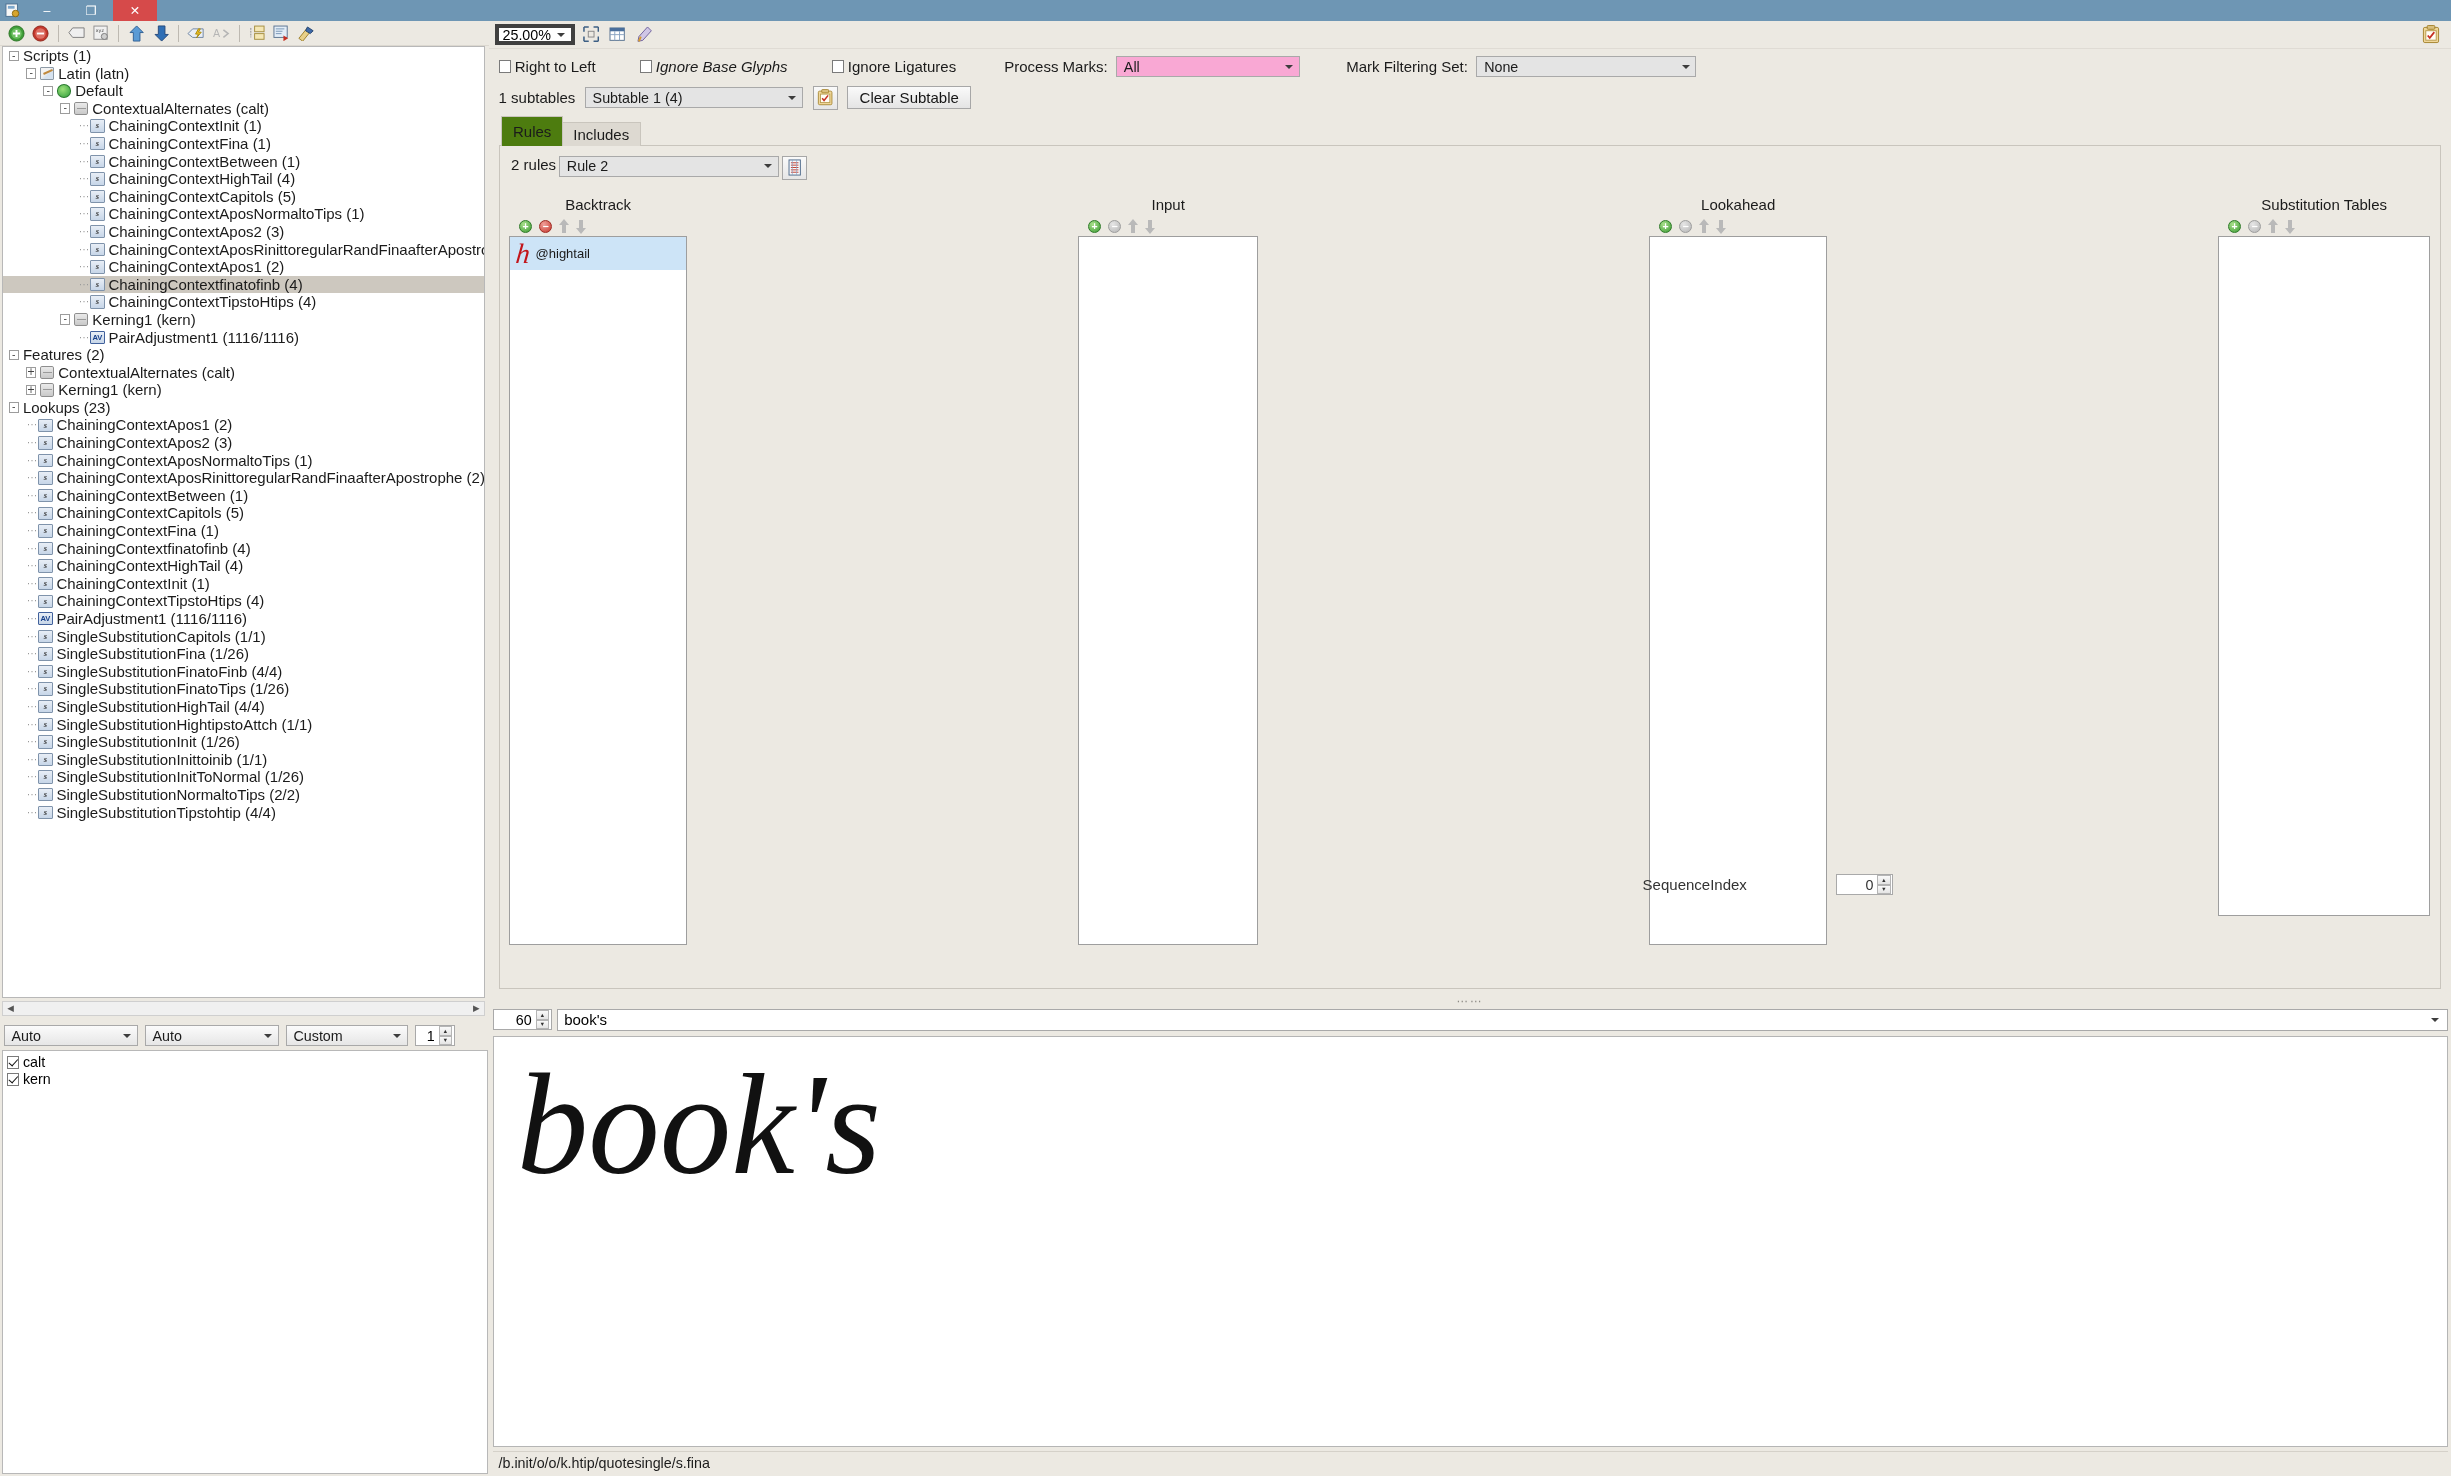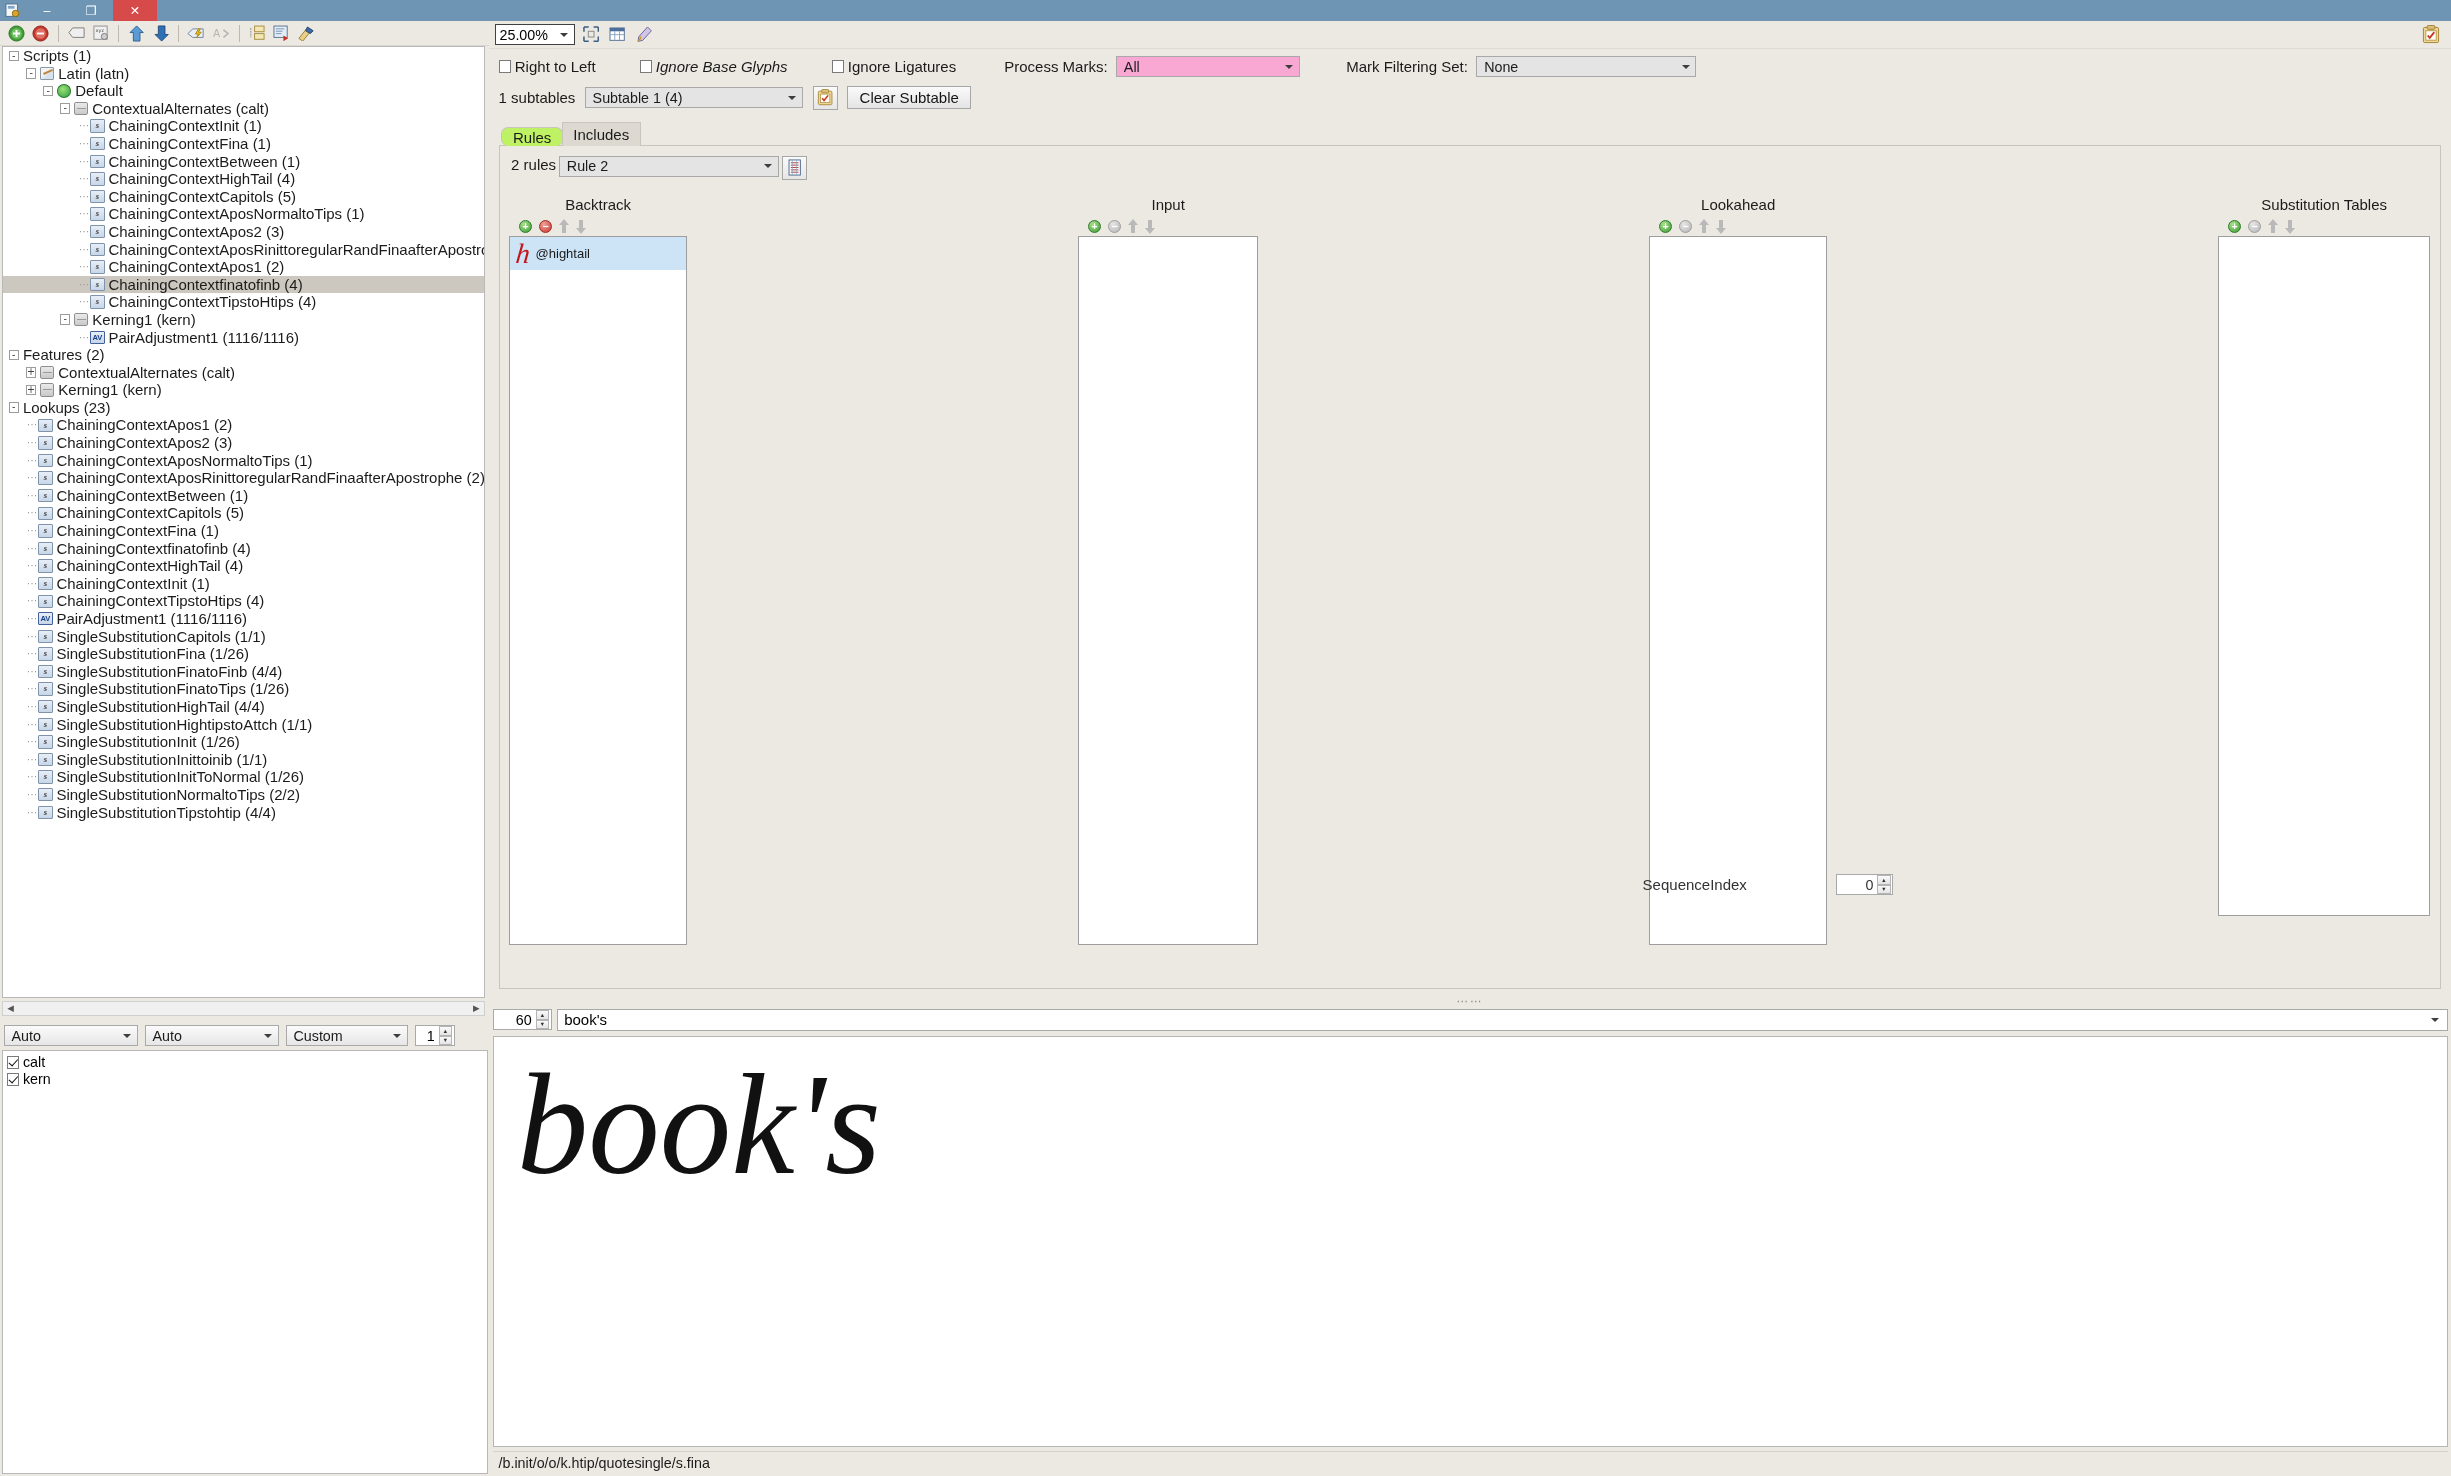--- a/index.html
+++ b/index.html
@@ -138,21 +138,21 @@
   .right-panel {
     position: absolute; left: 489px; top: 21px; width: 1962px; height: 1456px;
     background: #ece9e2;
   }
   .zoombar {
     position: absolute; top: 0; left: 0; width: 1962px; height: 28px;
     background: #ece9e2; display: flex; align-items: center; padding-left: 5.7px; gap: 5.7px;
     border-bottom: 1px solid #dfdbd4;
   }
   .zoom-combo {
-    width: 80px; height: 21px; background: #fff; border: 1px solid #404040;
+    width: 80px; height: 21px; background: #fff; border: 4px solid #404040;
     display: flex; align-items: center; padding-left: 3.8px; font-size: 14.3px; position: relative;
   }
   .zbtn { width: 21px; height: 21px; display: flex; align-items: center; justify-content: center; }
   .clip-right {
     position: absolute; right: 9.6px; top: 2.9px; width: 21px; height: 21px;
     display: flex; align-items: center; justify-content: center;
   }
 
   .opts-row {
     position: absolute; top: 31px; left: 0; width: 1962px; height: 29px;
@@ -180,21 +180,21 @@
     background: #ece9e2; border: 1px solid #c9c5bd;
   }
   .tabs {
     position: absolute; top: -25px; left: 1.9px; height: 25px; display: flex; align-items: flex-end;
   }
   .tab {
     height: 24px; padding: 0 10.5px; font-size: 15px; color: #1b1b1b;
     display: flex; align-items: center; border: 1px solid #c9c5bd; border-bottom: none;
     background: #ddd9d1; margin-right: -1px;
   }
-  .tab.active { background: #bef264; height: 19px; border-color: #c9c5bd; border-radius: 7px; }
+  .tab.active { background: #4d7c0f; height: 30px; border-color: #c9c5bd; }
 
   .rule-sel-row {
     position: absolute; top: 9.6px; left: 11.5px; display: flex; gap: 3px;
     font-size: 15px;
   }
   .cols {
     position: absolute; top: 50px; left: 9.6px; width: 1921px; display: flex; gap: 12.4px; justify-content: space-between;
   }
   .col { position: relative; }
   .col-title { text-align: center; font-size: 15px; color: #1b1b1b; height: 21px; }

